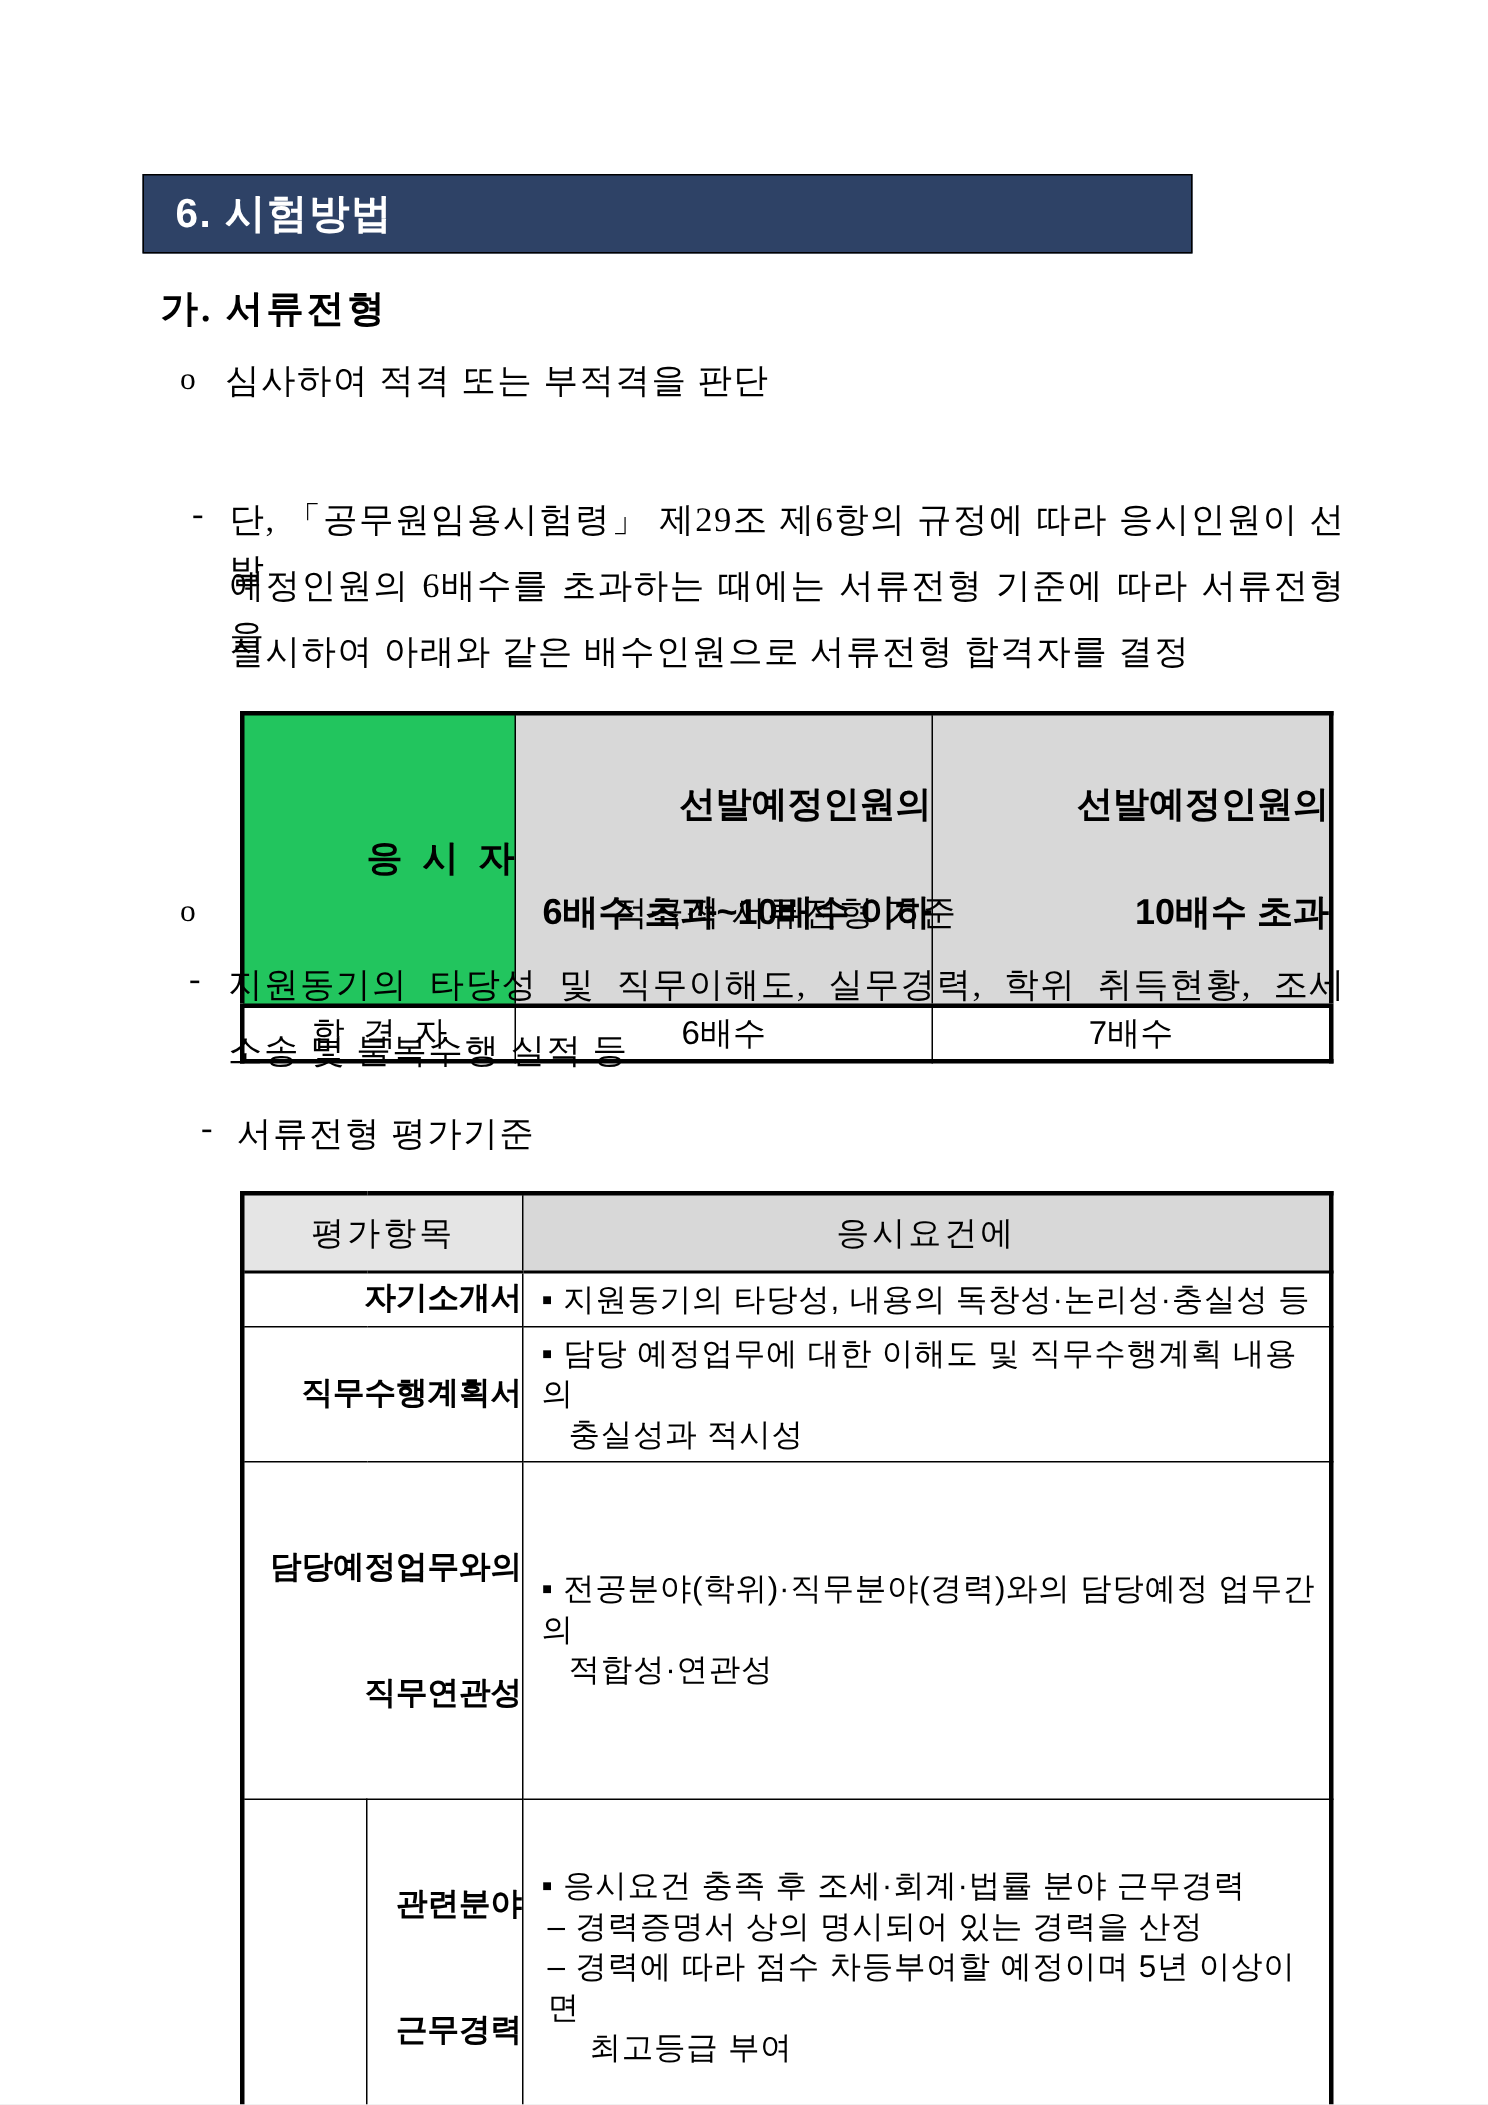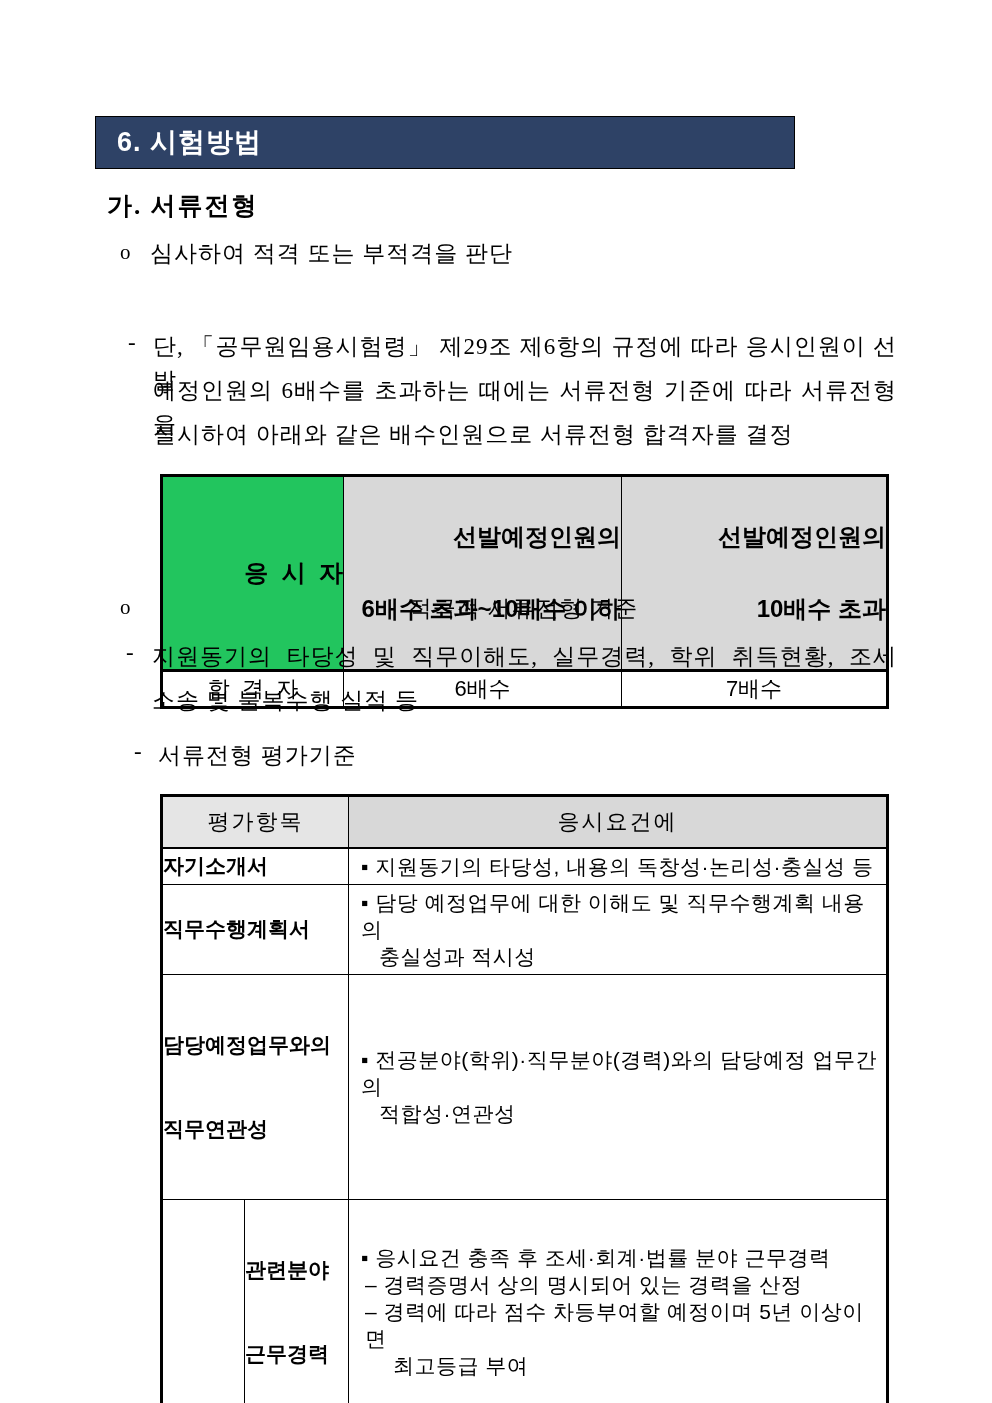--- a/index.html
+++ b/index.html
@@ -40,21 +40,21 @@
                    height:50px; text-align:right; vertical-align:middle;
                    border-bottom:3px solid #000; line-height:24px; white-space:pre; }
   .pass-table td { font-size:22px; height:37px; text-align:center;
                    vertical-align:middle; white-space:pre; }
   
   .eval-table { left:160px; top:794px; width:726px; }
   .eval-table th { background:#d8d8d8; font-weight:normal; font-size:22px;
                    height:52px; text-align:center; vertical-align:middle;
                    border-bottom:2px solid #000; letter-spacing:2px; }
   .eval-table td { vertical-align:middle; font-size:21px; }
-  .eval-table td.label { text-align:left; font-weight:bold; line-height:28px; white-space:pre; }
+  .eval-table td.label { text-align:right; font-weight:bold; line-height:28px; white-space:pre; }
   .eval-table td.label.plain { font-weight:normal; }
   .eval-table td.crit { padding:4px 4px; }
   .crit .cl { line-height:27px; letter-spacing:0.5px; }
   .crit .cl.b  { padding-left:8px; }
   .crit .cl.c  { padding-left:26px; }
   .crit .cl.d  { padding-left:12px; }
   .crit .cl.c2 { padding-left:40px; }
   .h-36 { height:36px; } .h-56 { height:56px; } .h-114 { height:114px; }
 </style>
 </head>

